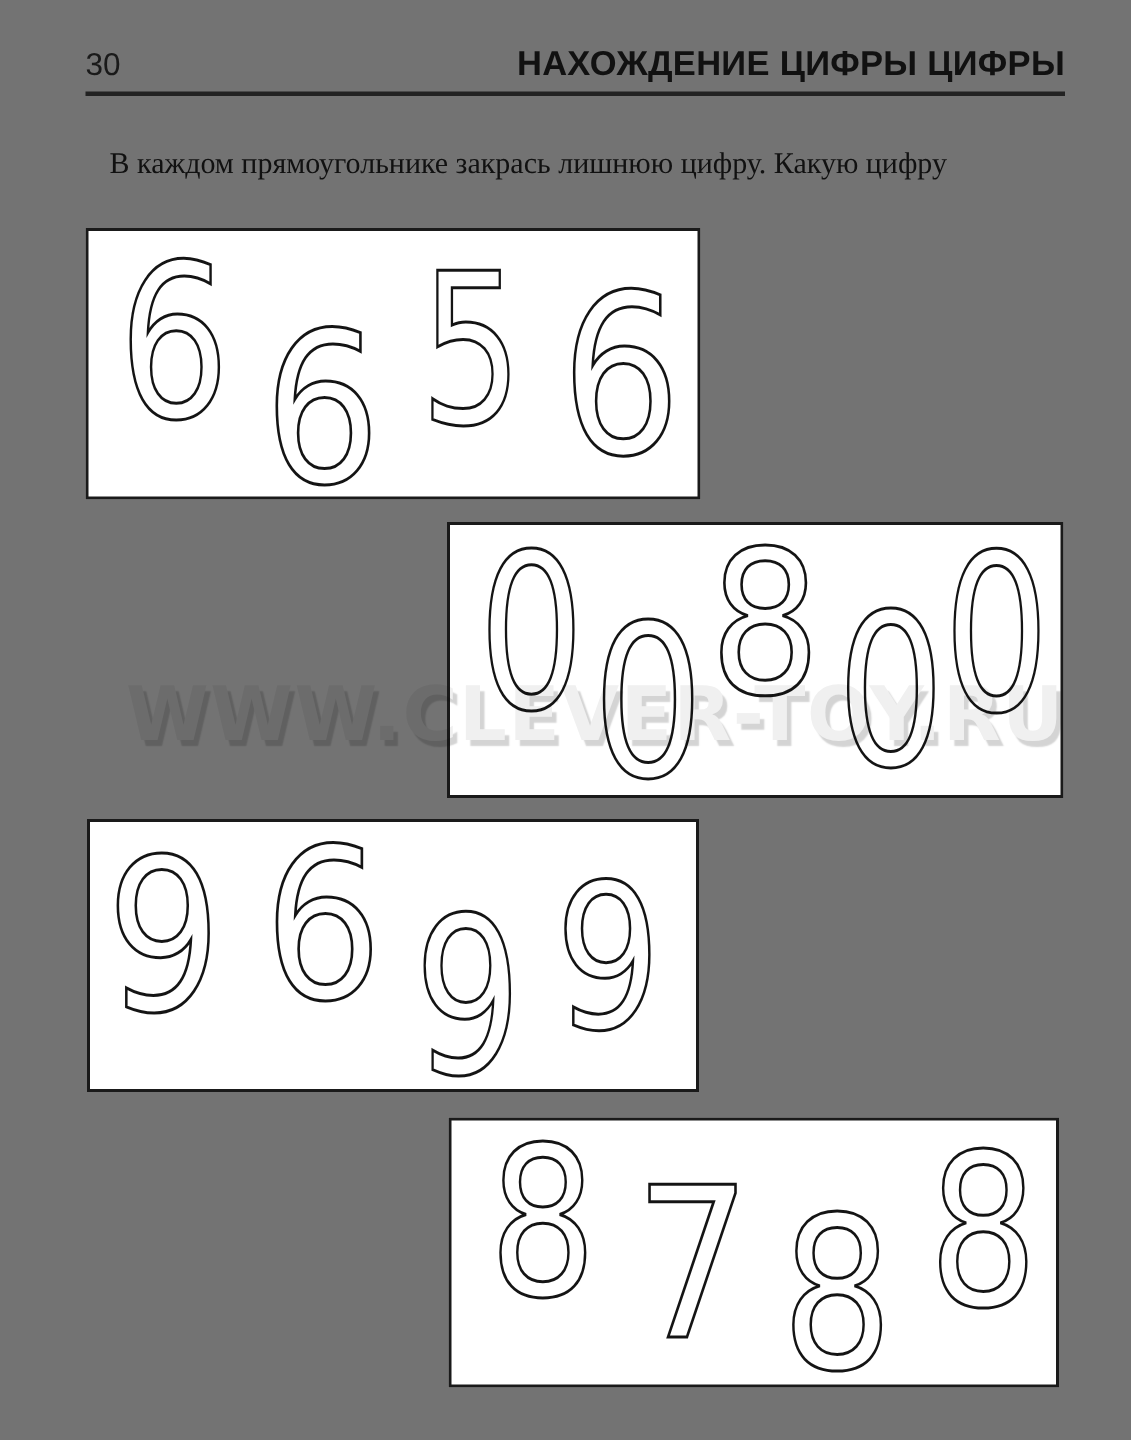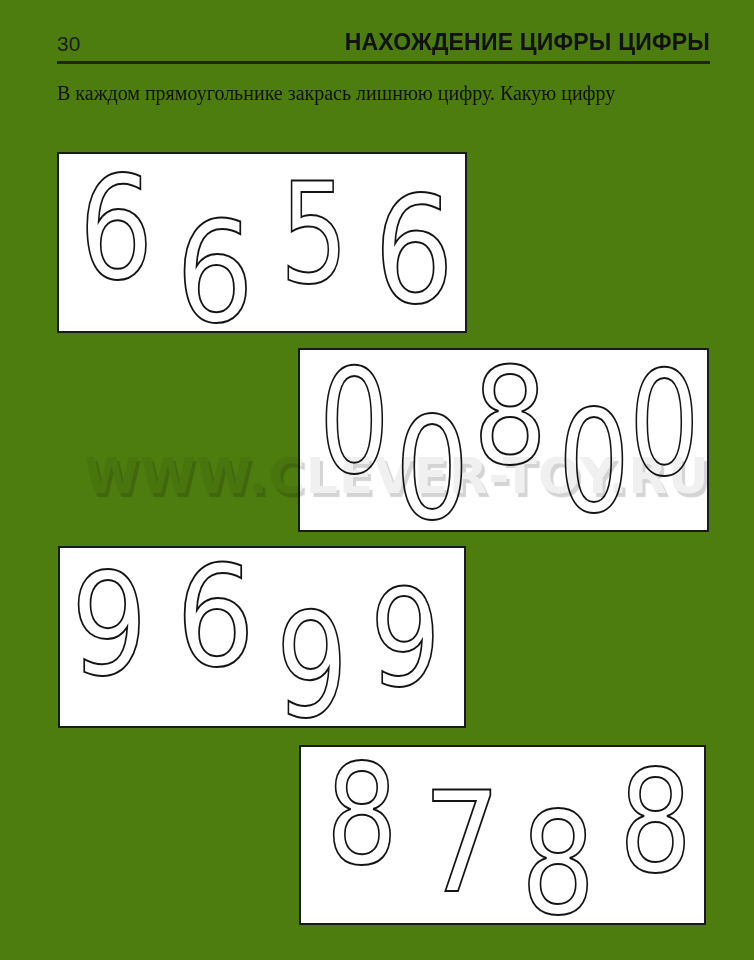--- a/index.html
+++ b/index.html
@@ -1,41 +1,41 @@
 <!DOCTYPE html>
 <html><head>
 <meta charset="utf-8">
 <style>
   html,body{margin:0;padding:0;}
   body{background:#ffffff;}
   .page{
     position:relative;
     width:754px;height:960px;
-    background:#4d7c0f;
+    background:#737373;
     overflow:hidden;
     font-family:"Liberation Sans",sans-serif;
     color:#1a1a1a;
   }
   .page-number{
     position:absolute;left:57px;top:32px;
     font-size:21px;line-height:24px;color:#1a1a1a;
   }
   .page-title{
     position:absolute;right:44px;top:29px;
     font-size:23px;line-height:26px;font-weight:bold;
     letter-spacing:0.2px;color:#111111;white-space:nowrap;
   }
   .header-rule{
     position:absolute;left:57px;top:61px;
     width:653px;height:3px;background:#222222;
   }
   .instruction{
     position:absolute;left:57px;top:80px;width:665px;
     font-family:"Liberation Serif","DejaVu Serif",serif;
-    font-size:20px;line-height:27px;color:#111111;margin:0;
+    font-size:20px;line-height:27px;color:#111111;margin:16px;
   }
   .instruction span{display:block;}
   .digit-box{
     position:absolute;
     border:2px solid #1a1a1a;
     background:#ffffff;
     box-sizing:border-box;
   }
   .digit{
     position:absolute;

